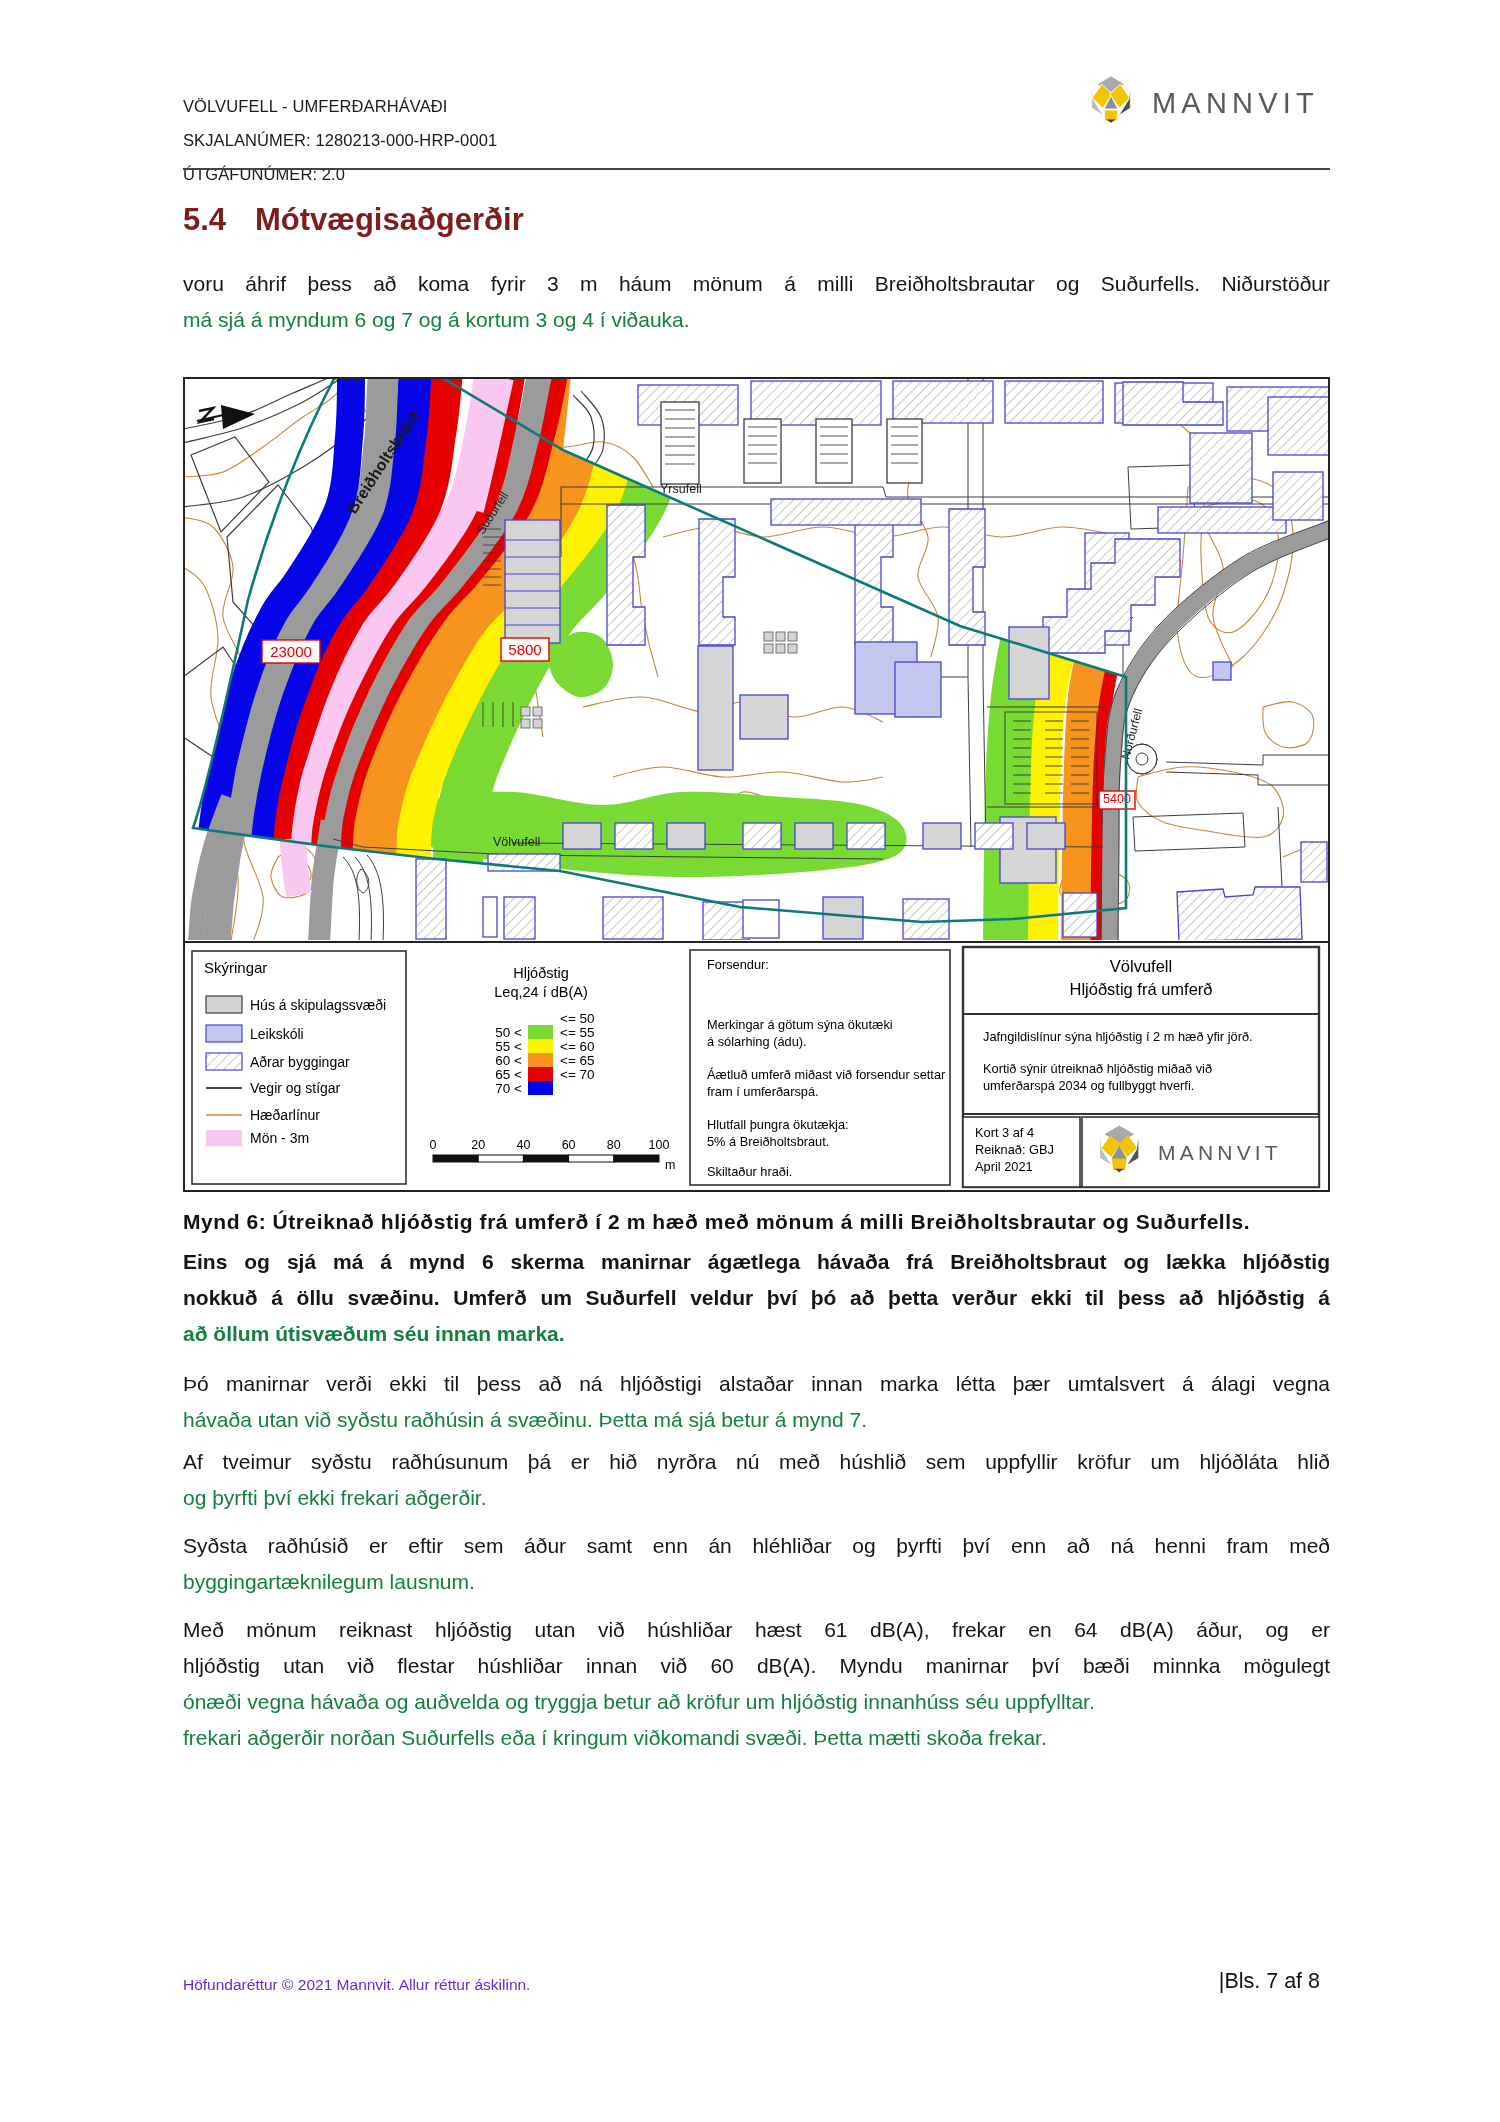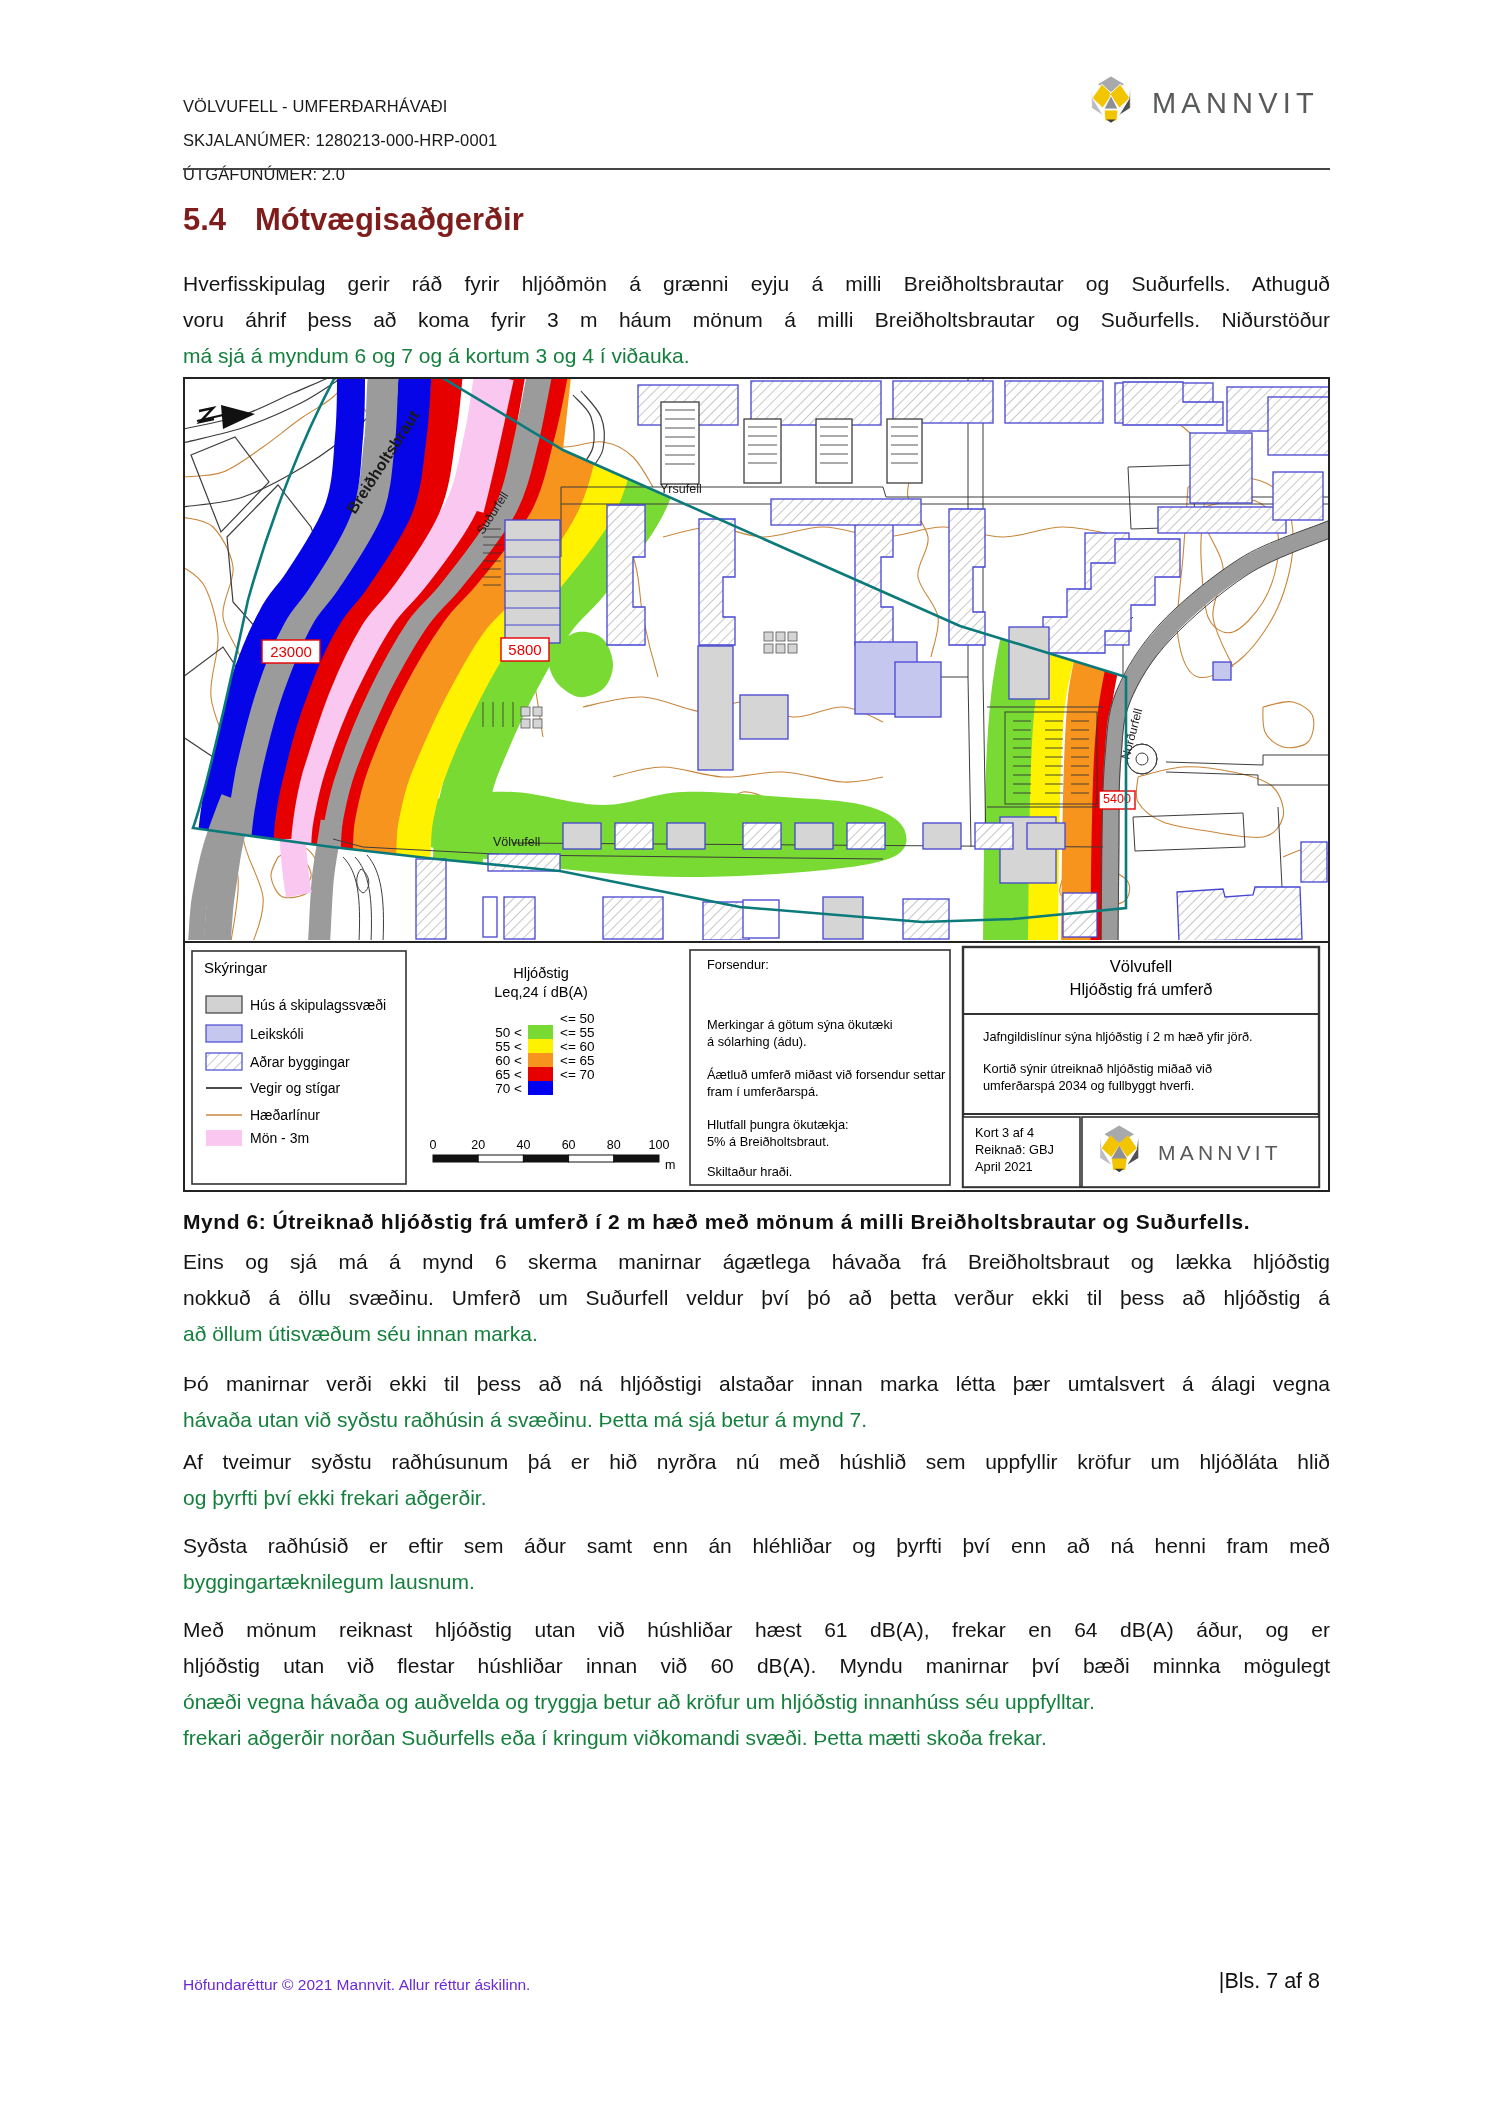--- a/index.html
+++ b/index.html
@@ -32,21 +32,20 @@
 <polygon points="50,104 40,97 60,97" fill="#3e3f42"></polygon>
 </g>
 
 <text x="66" y="41" font-family="Liberation Sans, sans-serif" font-size="29" letter-spacing="5.2" fill="#58595b">MANNVIT</text>
 </svg>
 </div>
 
 <div class="abs" style="left:183px;top:204px;line-height:1;font-size:31px;font-weight:bold;color:#7f1d1d;"><span style="display:inline-block;width:72px;">5.4</span>Mótvægisaðgerðir</div>
 
 <div class="abs" style="left:183px;top:266px;">
-    <div class="jl">Hverfisskipulag gerir ráð fyrir hljóðmön á grænni eyju á milli Breiðholtsbrautar og Suðurfells. Athuguð</div>
     <div class="jl">voru áhrif þess að koma fyrir 3 m háum mönum á milli Breiðholtsbrautar og Suðurfells. Niðurstöður</div>
     <div class="ll">má sjá á myndum 6 og 7 og á kortum 3 og 4 í viðauka.</div>
   </div>
 
 <div class="abs" style="left:183px;top:377px;"><svg width="1147" height="815" viewBox="0 0 1147 815" font-family="Liberation Sans, sans-serif">
 <defs>
 <pattern id="hp" patternUnits="userSpaceOnUse" width="7" height="7" patternTransform="rotate(45)">
 <rect width="7" height="7" fill="#ffffff"></rect>
           <line x1="0" y1="0" x2="0" y2="7" stroke="#8f8f8f" stroke-width="1"></line>
 </pattern>
@@ -425,21 +424,21 @@
 </g>
 
 <text x="70" y="41" font-family="Liberation Sans, sans-serif" font-size="21" letter-spacing="4.2" fill="#58595b">MANNVIT</text>
 
 </g>
 <rect x="1" y="1" width="1145" height="813" fill="none" stroke="#222" stroke-width="2"></rect>
 </svg></div>
 
 <div class="abs cap" style="left:183px;top:1210px;">Mynd 6: Útreiknað hljóðstig frá umferð í 2 m hæð með mönum á milli Breiðholtsbrautar og Suðurfells.</div>
 
-<div class="abs" style="left:183px;top:1244px;">
+<div class="abs" style="left:183px;top:1244px;font-weight:bold;">
     <div class="jl">Eins og sjá má á mynd 6 skerma manirnar ágætlega hávaða frá Breiðholtsbraut og lækka hljóðstig</div>
     <div class="jl">nokkuð á öllu svæðinu. Umferð um Suðurfell veldur því þó að þetta verður ekki til þess að hljóðstig á</div>
     <div class="ll">að öllum útisvæðum séu innan marka.</div>
   </div>
 
 <div class="abs" style="left:183px;top:1366px;">
     <div class="jl">Þó manirnar verði ekki til þess að ná hljóðstigi alstaðar innan marka létta þær umtalsvert á álagi vegna</div>
     <div class="ll">hávaða utan við syðstu raðhúsin á svæðinu. Þetta má sjá betur á mynd 7.</div>
   </div>
 

